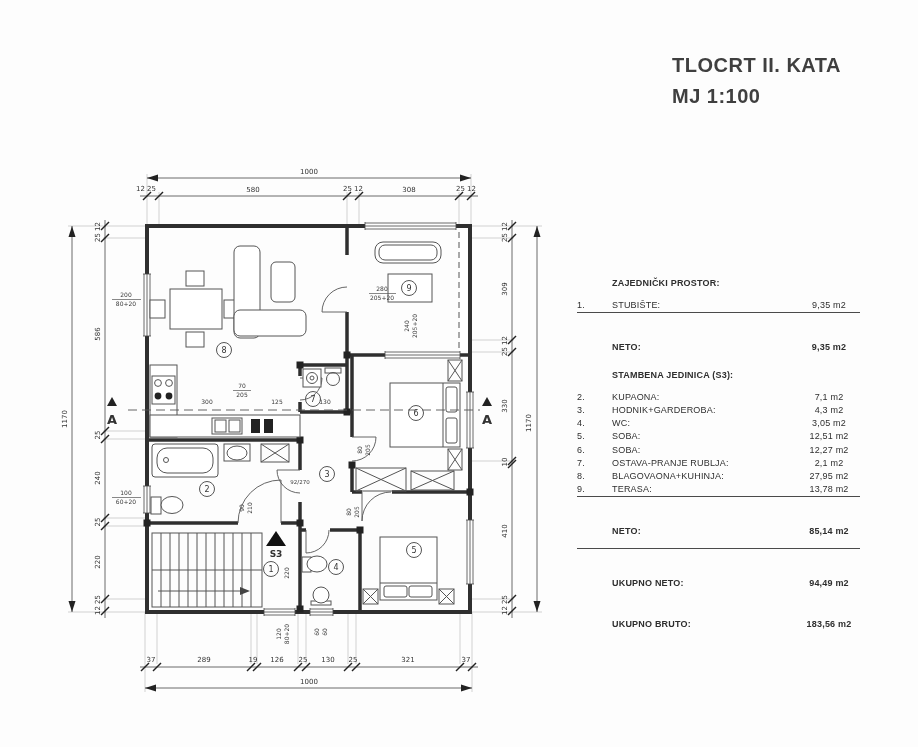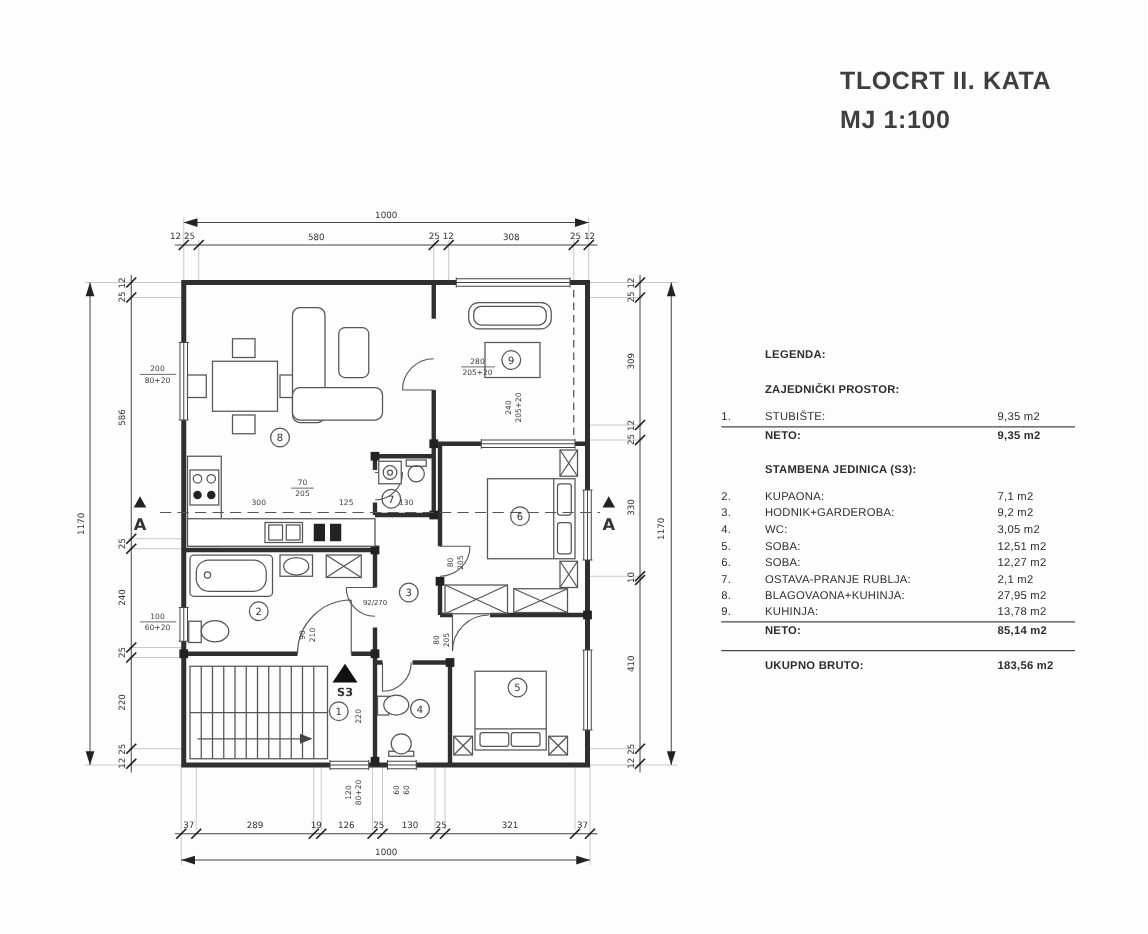--- a/index.html
+++ b/index.html
@@ -9,22 +9,22 @@
                font-family:"Liberation Sans",sans-serif;font-weight:600;
                font-size:20px;line-height:31px;letter-spacing:.5px;}
   .legend{position:absolute;left:577px;top:277px;width:283px;color:#2e2e2e;
           font-family:"Liberation Sans",sans-serif;font-size:9px;line-height:13.2px;
           letter-spacing:.2px;}
   .lhead{font-weight:bold;margin-bottom:15px;padding-left:35px;}
   .lsec{font-weight:bold;margin-bottom:9px;padding-left:35px;}
   .lrow{display:flex;}
   .lnum{width:35px;}
   .llabel{flex:1;}
-  .lval{width:62px;text-align:left;}
-  .bold{font-weight:bold;}
+  .lval{width:62px;text-align:center;}
+  .bold{font-weight:bold;margin-top:28px;}
   .rule{border-bottom:1px solid #4a4a4a;}
   .gap{height:14px;}
   .hr{border-top:1.2px solid #4a4a4a;margin:9px 0 5px 0;}
   svg{position:absolute;left:0;top:0;}
   svg text{font-family:"DejaVu Sans",sans-serif;fill:#333;}
   .dimt{font-size:7px;}
   .smt{font-size:6px;fill:#3a3a3a;}
   .tiny{font-size:5.5px;fill:#3a3a3a;}
   .roomt{font-size:8px;}
   .markt{font-size:13px;font-weight:bold;}
@@ -399,21 +399,20 @@
     <text class="smt" x="289" y="573" text-anchor="middle" transform="rotate(-90 289 573)">220</text>
   </g>
 </svg>
 
 <div class="title-block">
   <div>TLOCRT II. KATA</div>
   <div>MJ 1:100</div>
 </div>
 
 <div class="legend">
-  <div class="lhead">LEGENDA:</div>
   <div class="lsec">ZAJEDNIČKI PROSTOR:</div>
   <div class="lrow rule">
     <span class="lnum">1.</span>
     <span class="llabel">STUBIŠTE:</span>
     <span class="lval">9,35 m2</span>
   </div>
   <div class="lrow bold">
     <span class="lnum"></span>
     <span class="llabel">NETO:</span>
     <span class="lval">9,35 m2</span>
@@ -421,21 +420,21 @@
   <div class="gap"></div>
   <div class="lsec">STAMBENA JEDINICA (S3):</div>
   <div class="lrow">
     <span class="lnum">2.</span>
     <span class="llabel">KUPAONA:</span>
     <span class="lval">7,1 m2</span>
   </div>
   <div class="lrow">
     <span class="lnum">3.</span>
     <span class="llabel">HODNIK+GARDEROBA:</span>
-    <span class="lval">9,2 m2</span>
+    <span class="lval">4,3 m2</span>
   </div>
   <div class="lrow">
     <span class="lnum">4.</span>
     <span class="llabel">WC:</span>
     <span class="lval">3,05 m2</span>
   </div>
   <div class="lrow">
     <span class="lnum">5.</span>
     <span class="llabel">SOBA:</span>
     <span class="lval">12,51 m2</span>
@@ -450,29 +449,34 @@
     <span class="llabel">OSTAVA-PRANJE RUBLJA:</span>
     <span class="lval">2,1 m2</span>
   </div>
   <div class="lrow">
     <span class="lnum">8.</span>
     <span class="llabel">BLAGOVAONA+KUHINJA:</span>
     <span class="lval">27,95 m2</span>
   </div>
   <div class="lrow rule">
     <span class="lnum">9.</span>
-    <span class="llabel">KUHINJA:</span>
+    <span class="llabel">TERASA:</span>
     <span class="lval">13,78 m2</span>
   </div>
   <div class="lrow bold">
     <span class="lnum"></span>
     <span class="llabel">NETO:</span>
     <span class="lval">85,14 m2</span>
   </div>
   <div class="hr"></div>
   <div class="lrow bold">
     <span class="lnum"></span>
+    <span class="llabel">UKUPNO NETO:</span>
+    <span class="lval">94,49 m2</span>
+  </div>
+  <div class="lrow bold">
+    <span class="lnum"></span>
     <span class="llabel">UKUPNO BRUTO:</span>
     <span class="lval">183,56 m2</span>
   </div>
 </div>
 
 </div>
 
 </body></html>

